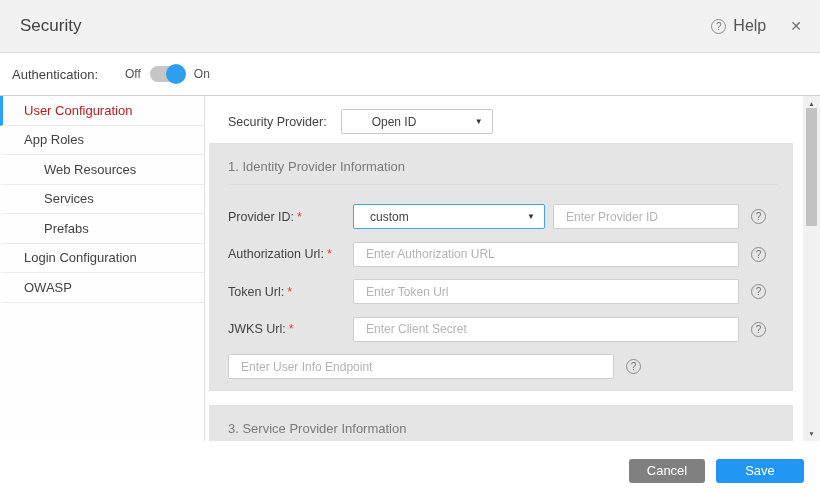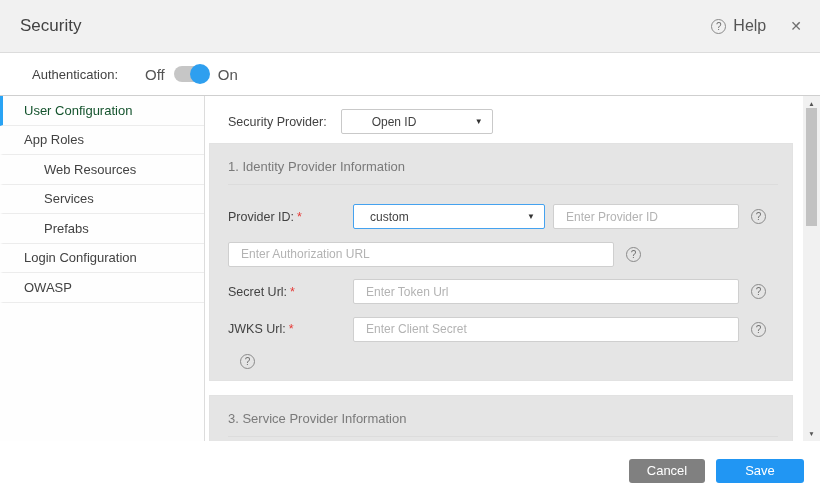--- a/index.html
+++ b/index.html
@@ -8,34 +8,34 @@
 
   
   .hdr { height:53px; background:#f1f1f1; border-bottom:1px solid #dcdcdc; display:flex; align-items:center; padding:0 18px 0 20px; }
   .hdr-title { font-size:17px; color:#424242; }
   .hdr-right { margin-left:auto; display:flex; align-items:center; }
   .help-circle { width:15px; height:15px; border:1px solid #8a8a8a; border-radius:50%; color:#6f6f6f; font-size:10px; display:flex; align-items:center; justify-content:center; cursor:pointer; }
   .hdr-help-lbl { font-size:16px; color:#555; margin-left:7px; cursor:pointer; }
   .hdr-close { font-size:14px; color:#6f6f6f; margin-left:24px; cursor:pointer; }
 
   
-  .auth { height:43px; border-bottom:1px solid #cfcfcf; display:flex; align-items:center; padding-left:32px; background:#fff; }
+  .auth { height:43px; border-bottom:1px solid #cfcfcf; display:flex; align-items:center; padding-left:12px; background:#fff; }
   .auth-lbl { font-size:13px; color:#424242; }
-  .auth-off, .auth-on { font-size:15px; color:#555; }
+  .auth-off, .auth-on { font-size:12px; color:#555; }
   .auth-off { margin-left:27px; }
   .auth-on { margin-left:10px; }
   .toggle { width:34px; height:16px; border-radius:8px; background:#c6c6c6; position:relative; margin-left:9px; cursor:pointer; }
   .toggle .knob { position:absolute; right:-2px; top:-2px; width:20px; height:20px; border-radius:50%; background:#2e9fef; }
 
   
   .body { display:flex; height:345px; }
   .sidebar { width:205px; border-right:1px solid #dcdcdc; background:#fefefe; }
   .side-item { height:29.5px; display:flex; align-items:center; padding-left:21px; font-size:13px; color:#424242; border-bottom:1px solid #ececec; border-left:3px solid transparent; cursor:pointer; }
   .side-item.indent { padding-left:41px; }
-  .side-item.active { color:#14532d; border-left:3px solid #29a3f4; }
+  .side-item.active { color:#b91c1c; border-left:3px solid #29a3f4; }
 
   .content { flex:1; position:relative; overflow:hidden; background:#fff; }
   .scroll-area { position:absolute; left:0; top:0; right:17px; bottom:0; overflow:hidden; }
 
   .provider-row { display:flex; align-items:center; margin:13px 0 0 23px; }
   .provider-lbl { font-size:12.5px; color:#424242; }
   .selectbox { height:25px; background:#fff; border:1px solid #c9c9c9; border-radius:2px; display:flex; align-items:center; font-size:12px; color:#424242; cursor:pointer; position:relative; }
   .sel-arrow { position:absolute; right:9px; font-size:8px; color:#333; }
   .provider-select { width:152px; margin-left:14px; padding-left:30px; }
 
@@ -122,37 +122,39 @@
             <span class="flabel"><span>Provider ID:</span><span class="req">*</span></span>
             <div class="selectbox fselect">
               <span>custom</span>
               <span class="sel-arrow">▼</span>
             </div>
             <input class="finput in-short" placeholder="Enter Provider ID" style="">
             <span class="help-circle fhelp">?</span>
           </div>
 
           <div class="frow">
+            <span class="flabel"><span>Authorization Url:</span><span class="req">*</span></span>
             <input class="finput in-long" placeholder="Enter Authorization URL" style="">
             <span class="help-circle fhelp">?</span>
           </div>
 
           <div class="frow">
-            <span class="flabel"><span>Secret Url:</span><span class="req">*</span></span>
+            <span class="flabel"><span>Token Url:</span><span class="req">*</span></span>
             <input class="finput in-long" placeholder="Enter Token Url" style="">
             <span class="help-circle fhelp">?</span>
           </div>
 
           <div class="frow">
             <span class="flabel"><span>JWKS Url:</span><span class="req">*</span></span>
             <input class="finput in-long" placeholder="Enter Client Secret" style="">
             <span class="help-circle fhelp">?</span>
           </div>
 
           <div class="frow">
+            <input class="finput in-long" placeholder="Enter User Info Endpoint" style="">
             <span class="help-circle fhelp">?</span>
           </div>
         </section>
 
         <section class="panel panel2">
           <div class="panel-title">3. Service Provider Information</div>
           <hr class="panel-hr">
         </section>
 
       </div>

